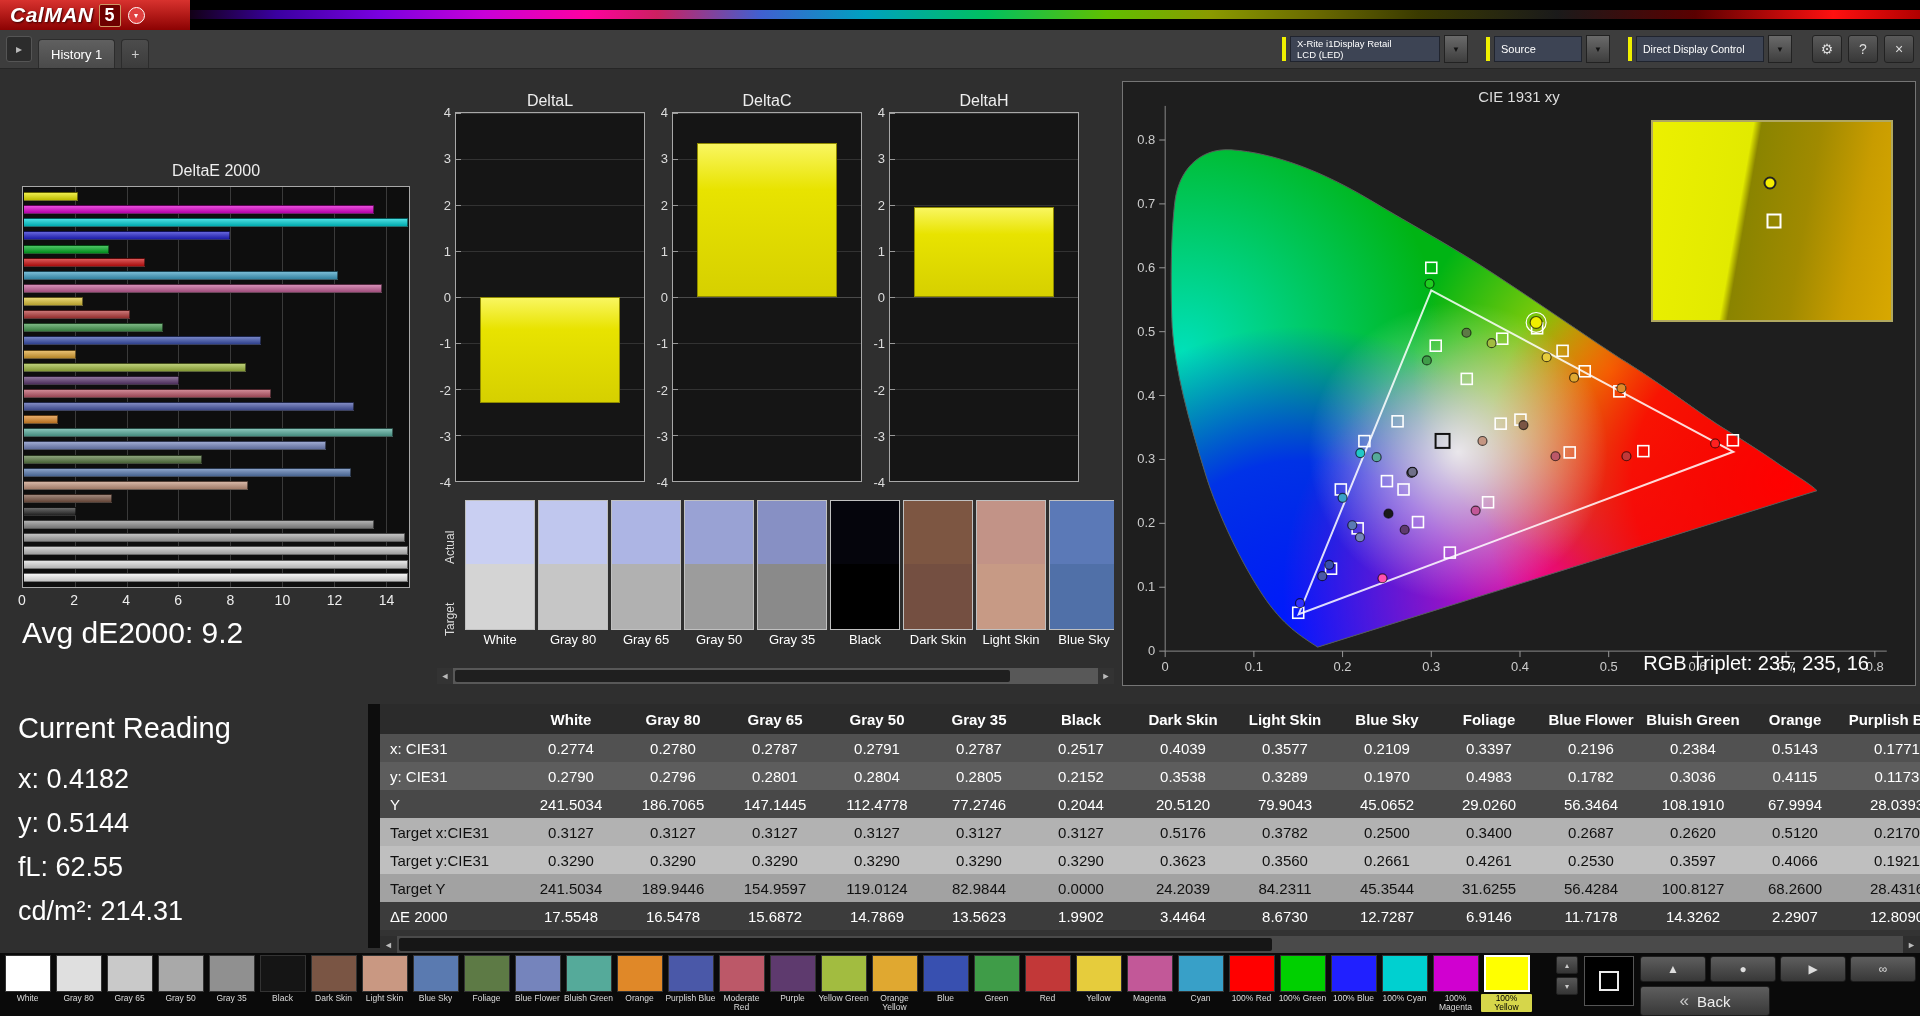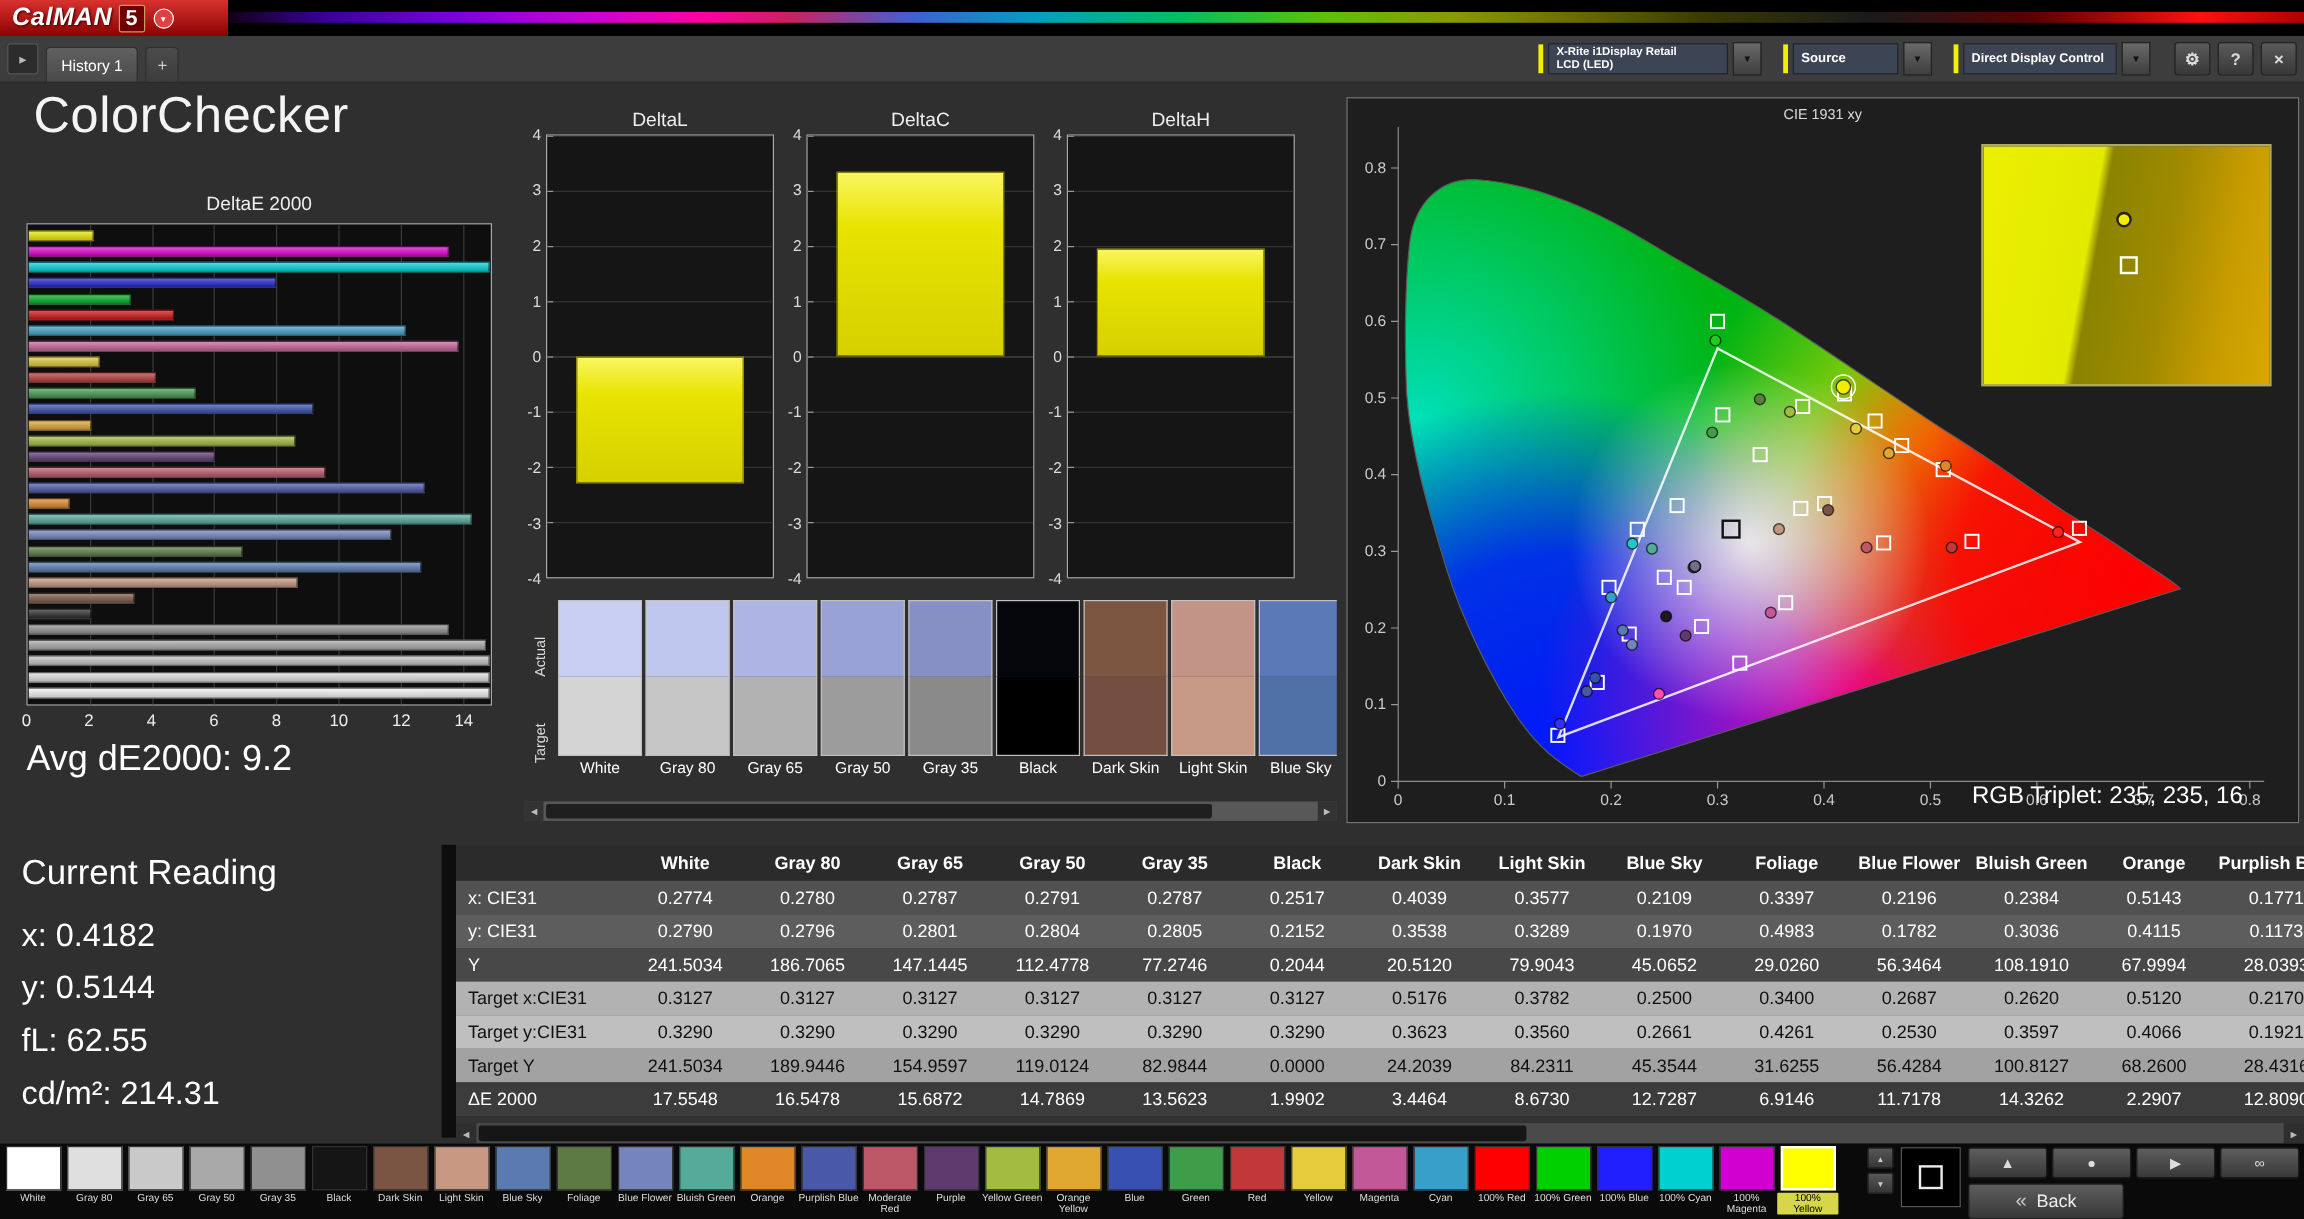--- a/index.html
+++ b/index.html
@@ -20,21 +20,21 @@
       #5a0000 87%,#ff1010 95%,#b00000 100%);}
 
   
   .tabbar{position:absolute;top:30px;left:0;right:0;height:38px;background:#3d3d3d;border-bottom:1px solid #262626;
           display:flex;align-items:center;}
   .tab-icon-btn{width:24px;height:24px;margin-left:6px;background:#2c2c2c;border:1px solid #555;border-radius:3px;
           color:#bbb;font-size:12px;display:flex;align-items:center;justify-content:center;}
   .tab{height:28px;margin-left:6px;padding:0 12px;background:linear-gradient(#606060,#4a4a4a);border:1px solid #2c2c2c;
        border-bottom:none;border-radius:4px 4px 0 0;display:flex;align-items:center;font-size:13px;color:#fff;align-self:flex-end;}
   .tab.add{padding:0 9px;background:linear-gradient(#4c4c4c,#3c3c3c);color:#ccc;font-size:14px;}
-  .tb-right{margin-left:auto;display:flex;align-items:center;gap:4px;padding-right:6px;font-weight:bold;}
+  .tb-right{margin-left:auto;display:flex;align-items:center;gap:4px;padding-right:6px;}
   .accent{width:4px;height:24px;background:#f0f000;}
   .dd{height:26px;background:#3d4454;border:1px solid #20242e;color:#fff;display:flex;flex-direction:column;
       justify-content:center;padding:0 6px;box-sizing:border-box;}
   .dd-l1,.dd-l2{font-size:9.5px;line-height:11px;white-space:nowrap;}
   .dd.single{font-size:11px;}
   .dd-arrow{width:22px;height:26px;background:linear-gradient(#6a6a6a,#3e3e3e);border:1px solid #222;
       color:#111;font-size:8px;display:flex;align-items:center;justify-content:center;}
   .sq-btn{width:28px;height:26px;background:linear-gradient(#5a5a5a,#383838);border:1px solid #222;border-radius:3px;
       color:#ddd;font-size:14px;display:flex;align-items:center;justify-content:center;margin-left:2px;}
   .gap{width:10px;}
@@ -81,21 +81,21 @@
   .ss-actual{height:64px;border:1px solid #c0c0c0;border-bottom:none;box-sizing:border-box;}
   .ss-target{height:66px;border:1px solid #c0c0c0;border-top:none;box-sizing:border-box;}
   .ss-label{height:20px;line-height:20px;font-size:13px;color:#fff;text-align:center;white-space:nowrap;overflow:hidden;}
   .ss-scroll{position:absolute;left:0;right:0;top:172px;height:16px;background:#4a4a4a;display:flex;}
   .ss-arrow{width:16px;background:#333;color:#bbb;font-size:9px;display:flex;align-items:center;justify-content:center;}
   .ss-track{flex:1;position:relative;background:#585858;}
   .ss-thumb{position:absolute;left:2px;top:2px;bottom:2px;width:86%;background:#1f1f1f;border-radius:2px;}
 
   
   .cie-panel{position:absolute;left:1122px;top:81px;width:794px;height:605px;background:#1e1e1e;border:1px solid #757575;box-sizing:border-box;}
-  .cie-title{position:absolute;top:6px;left:0;right:0;text-align:center;font-size:12px;color:#ddd;}
+  .cie-title{position:absolute;top:6px;left:0;right:0;text-align:center;font-size:15px;color:#ddd;}
   .cie-svg{position:absolute;inset:0;width:100%;height:100%;}
   .cie-tick{fill:#ccc;font-size:13px;font-family:"Liberation Sans",sans-serif;}
   .cie-rgb{position:absolute;right:46px;bottom:10px;font-size:20px;color:#fff;}
   .cie-inset{position:absolute;left:528px;top:38px;width:242px;height:202px;border:2px solid #b0a860;box-sizing:border-box;
      background:linear-gradient(100deg,#ecf000 0%,#e2ea00 37%,#8a8400 40%,#a08a00 62%,#c89c00 82%,#d8a800 100%);}
   .inset-dot{position:absolute;width:9px;height:9px;border-radius:50%;background:#f5ee00;border:2px solid #222;transform:translate(-50%,-50%);}
   .inset-square{position:absolute;width:11px;height:11px;border:2px solid #fff;transform:translate(-50%,-50%);}
 
   
   .table-gutter{position:absolute;left:368px;top:704px;width:12px;height:244px;background:#0d0d0d;}
@@ -173,21 +173,20 @@
         <div>Direct Display Control</div>
       </div>
       <div class="dd-arrow">▼</div>
       <div class="gap"></div>
       <div class="sq-btn">⚙</div>
       <div class="sq-btn">?</div>
       <div class="sq-btn">×</div>
     </div>
   </div>
 
-  <div class="page-title">ColorChecker</div>
 
   <div class="de-chart">
     <div class="de-title">DeltaE 2000</div>
     <div class="de-plot">
         <div class="de-grid" style="left: 13.4228%;"></div>
         <div class="de-grid" style="left: 26.8456%;"></div>
         <div class="de-grid" style="left: 40.2685%;"></div>
         <div class="de-grid" style="left: 53.6913%;"></div>
         <div class="de-grid" style="left: 67.1141%;"></div>
         <div class="de-grid" style="left: 80.5369%;"></div>

